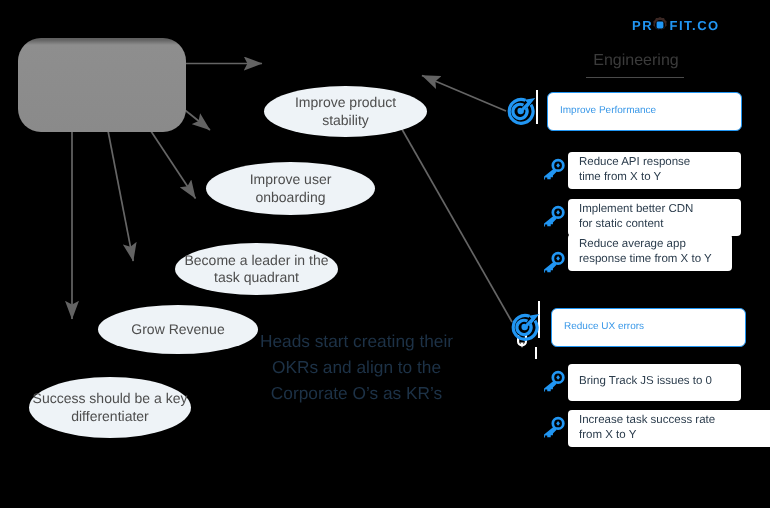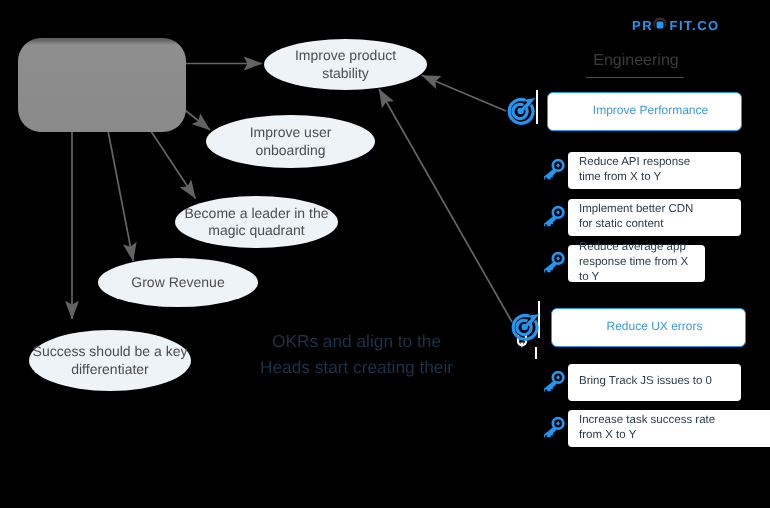--- a/index.html
+++ b/index.html
@@ -14,37 +14,37 @@
   
   #rootFrame{left:18px;top:38px;width:168px;height:94px;background:#878787;border-radius:23px;
              background:linear-gradient(to bottom,#5f5f5f 0px,#646464 2px,#8e8e8e 7px,#8a8a8a 100%);}
   #rootBox{left:27px;top:47px;width:140px;height:66px;background:#2196f3;border-radius:10px;
            display:flex;align-items:center;justify-content:center;}
   #rootDash{position:absolute;left:8px;top:9px;right:8px;bottom:7px;border-radius:7px;}
   #rootLabel{position:relative;z-index:2;color:#fff;font-size:13px;line-height:19px;text-align:center;}
 
   
   .node{background:#eef3f7;border-radius:50%;display:flex;align-items:center;justify-content:center;
-        text-align:center;color:#4d4d4d;font-size:14px;line-height:17.5px;}
+        text-align:center;color:#4d4d4d;font-size:14px;line-height:17.5px;margin-top:47px;}
   .node span{display:block;padding:0 4px;white-space:nowrap;}
 
   
   #caption{left:235px;top:329px;width:243px;text-align:center;color:#1d3247;
            font-size:17.3px;line-height:25.8px;}
 
   
   #logo{left:632px;top:15px;font-weight:bold;font-size:13px;letter-spacing:1.5px;
         color:#2196f3;line-height:21px;white-space:nowrap;}
   #logo .gearwrap{position:relative;display:inline-block;width:16.5px;height:21px;vertical-align:top;}
   #logo .gearwrap svg{position:absolute;left:-1px;top:2px;}
   #panelTitle{left:536px;top:52px;width:200px;text-align:center;color:#3b3b3b;font-size:16px;line-height:18px;}
   #titleRule{left:586px;top:77px;width:98px;height:1px;background:#4a4a4a;}
 
   .obj-card{background:#fff;border:1.5px solid #2196f3;border-radius:6px;
-            display:flex;align-items:center;color:#3a98e8;font-size:12px;justify-content:center;}
+            display:flex;align-items:center;color:#3a98e8;font-size:10px;}
   .obj-card span{padding-left:12px;position:relative;top:-1.5px;}
   .kr-card{background:#fff;border-radius:4px;display:flex;align-items:center;
            color:#2b3c4c;font-size:11.5px;line-height:15px;}
   .kr-card span{padding-left:11px;padding-right:6px;position:relative;top:-1px;}
   .vline{background:#fff;width:2px;}
   .tgt{width:30px;height:30px;}
   .key{width:21px;height:23px;}
 </style>
 </head>
 <body>
@@ -78,38 +78,39 @@
     </div>
   <div class="abs node" id="n1" style="left:206px;top:115px;width:169px;height:53px">
       <span>
         <i style="font-style:normal;display:block">Improve user</i>
         <i style="font-style:normal;display:block">onboarding</i>
       </span>
     </div>
   <div class="abs node" id="n2" style="left:175px;top:196px;width:163px;height:52px">
       <span>
         <i style="font-style:normal;display:block">Become a leader in the</i>
-        <i style="font-style:normal;display:block">magic quadrant</i>
+        <i style="font-style:normal;display:block">task quadrant</i>
       </span>
     </div>
   <div class="abs node" id="n3" style="left:98px;top:258px;width:160px;height:49px">
       <span>
         <i style="font-style:normal;display:block">Grow Revenue</i>
       </span>
     </div>
   <div class="abs node" id="n4" style="left:29px;top:330px;width:162px;height:61px">
       <span>
         <i style="font-style:normal;display:block">Success should be a key</i>
         <i style="font-style:normal;display:block">differentiater</i>
       </span>
     </div>
 
   <div class="abs" id="caption">
+      <div>Heads start creating their</div>
       <div>OKRs and align to the</div>
-      <div>Heads start creating their</div>
+      <div>Corporate O’s as KR’s</div>
     </div>
 
   <div class="abs" id="logo"><span>PR</span><span class="gearwrap"><svg width="16" height="16" viewBox="0 0 16 16">
           <path d="M8 0 l1.9 1.0 l2.1 0.1 l0.95 1.95 l1.75 1.35 l-0.4 2.1 l0.4 2.1 l-1.75 1.35 l-0.95 1.95 l-2.1 0.1 l-1.9 1.0 l-1.9 -1.0 l-2.1 -0.1 l-0.95 -1.95 l-1.75 -1.35 l0.4 -2.1 l-0.4 -2.1 l1.75 -1.35 l0.95 -1.95 l2.1 -0.1 z M8 3.0 a5 5 0 1 0 0 10 a5 5 0 0 0 0 -10 z" fill="#3b2723" fill-rule="evenodd"></path>
           <rect x="4.6" y="4.6" width="6.8" height="6.8" rx="1.4" fill="#2196f3"></rect>
         </svg></span><span>FIT.CO</span></div>
   <div class="abs" id="panelTitle">Engineering</div>
   <div class="abs" id="titleRule"></div>
 
   <div class="abs vline" style="left:536px;top:90px;height:34px"></div>
@@ -154,21 +155,21 @@
       </span>
     </div>
 
   <div class="abs key" style="left:544px;top:251px"><svg viewBox="0 0 20 21" width="21" height="23">
         <g fill="#2196f3">
           <path d="M13.4 0.3 a6.3 6.3 0 1 1 -6.3 6.3 a6.3 6.3 0 0 1 6.3 -6.3 z M13.4 2.9 a3.7 3.7 0 1 0 0 7.4 a3.7 3.7 0 0 0 0 -7.4 z"></path>
           <path d="M9.2 9.9 L12.0 12.7 L8.5 16.2 L8.5 17.9 L6.4 17.9 L6.4 19.8 L3.1 19.8 L3.1 18.2 L1.0 18.2 L1.0 20.0 L0.1 20.0 L0.1 17.1 Z"></path>
           <path d="M13.4 4.3 l1.8 2.3 l-1.8 2.3 l-1.8 -2.3 z"></path>
         </g>
       </svg></div>
-  <div class="abs kr-card" id="kr0-2" style="left:568px;top:245px;width:137px;height:37px">
+  <div class="abs kr-card" id="kr0-2" style="left:568px;top:234px;width:164px;height:37px">
       <span>
         <i style="font-style:normal;display:block">Reduce average app</i>
         <i style="font-style:normal;display:block">response time from X to Y</i>
       </span>
     </div>
 
   <div class="abs vline" style="left:538px;top:301px;height:37px"></div>
   <div class="abs vline" style="left:535px;top:347px;height:12px"></div>
   <svg class="abs" style="left:516px;top:335px" width="14" height="16" viewBox="0 0 14 16">
       <path d="M2.1 -2 L2.1 6.5 a3.9 3.9 0 0 0 7.8 0 L9.9 -2" fill="none" stroke="#ffffff" stroke-width="2.2"></path>

